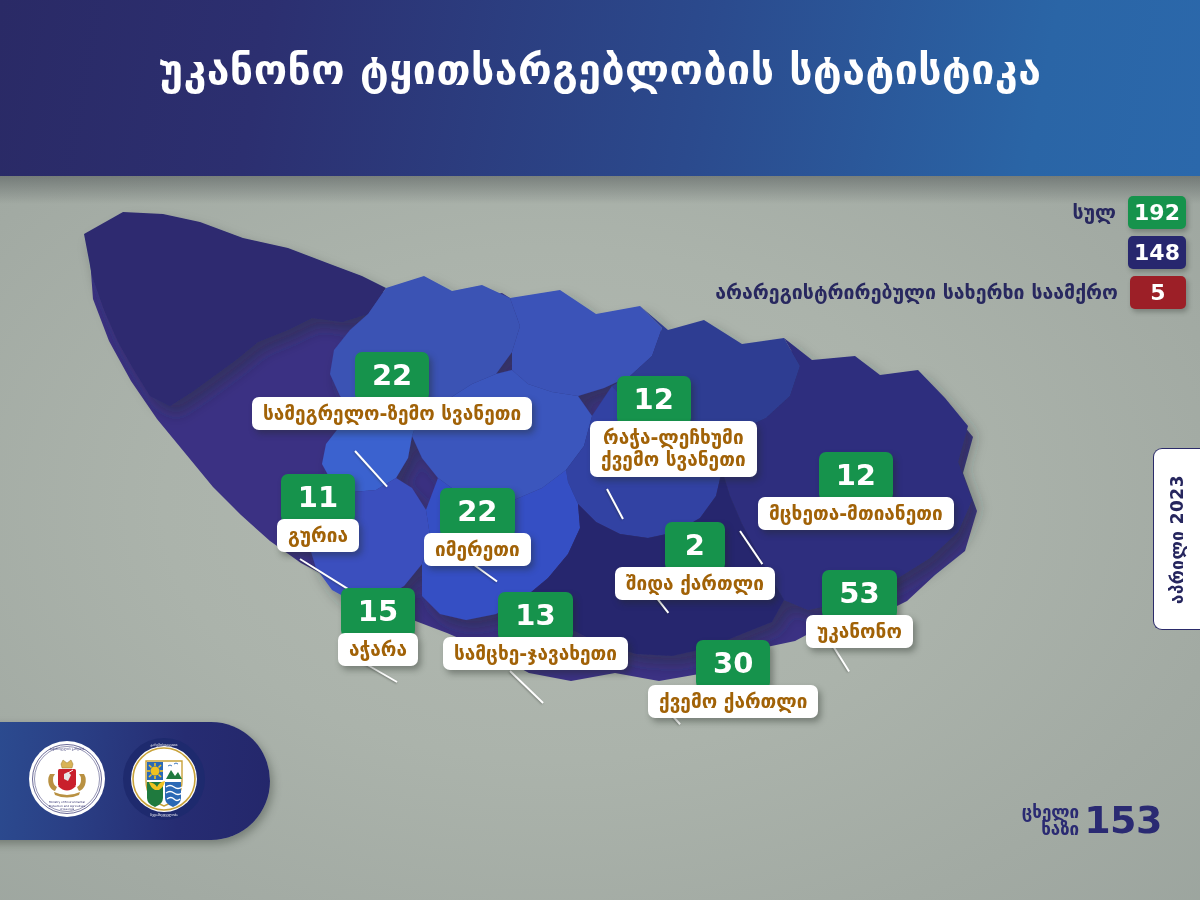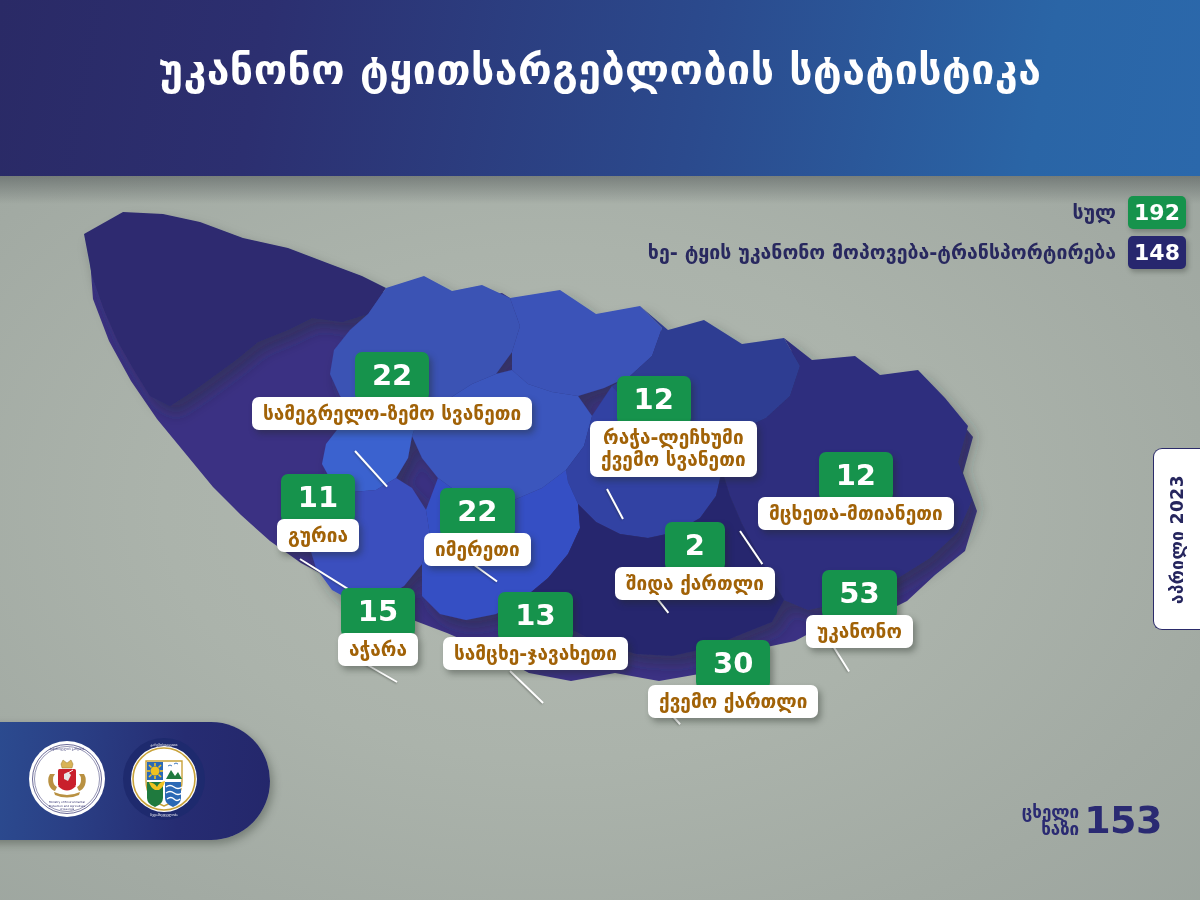--- a/index.html
+++ b/index.html
@@ -192,22 +192,25 @@
     <div id="title">უკანონო ტყითსარგებლობის სტატისტიკა</div>
   </div>
   <div id="header-shadow"></div>
 
   <div id="legend">
     <div class="legend-row">
       <div class="legend-label">სულ</div>
       <div class="legend-chip chip-total">192</div>
     </div>
     <div class="legend-row">
-      <div class="legend-label">ხე- ტყის უკანონო  მოპოვება-ტრანსპორტირება</div>
       <div class="legend-chip chip-transport">148</div>
+    </div>
+    <div class="legend-row">
+      <div class="legend-label">არარეგისტრირებული სახერხი საამქრო</div>
+      <div class="legend-chip chip-unreg">5</div>
     </div>
   </div>
 
   <div id="map-wrap">
     <svg id="map-svg" width="1200" height="730" viewBox="0 0 1200 730">
       <defs>
         <filter id="mapshadow" x="-20%" y="-20%" width="150%" height="150%">
           <feDropShadow dx="7" dy="9" stdDeviation="7" flood-color="#2c3330" flood-opacity="0.40"></feDropShadow>
         </filter>
       </defs>

